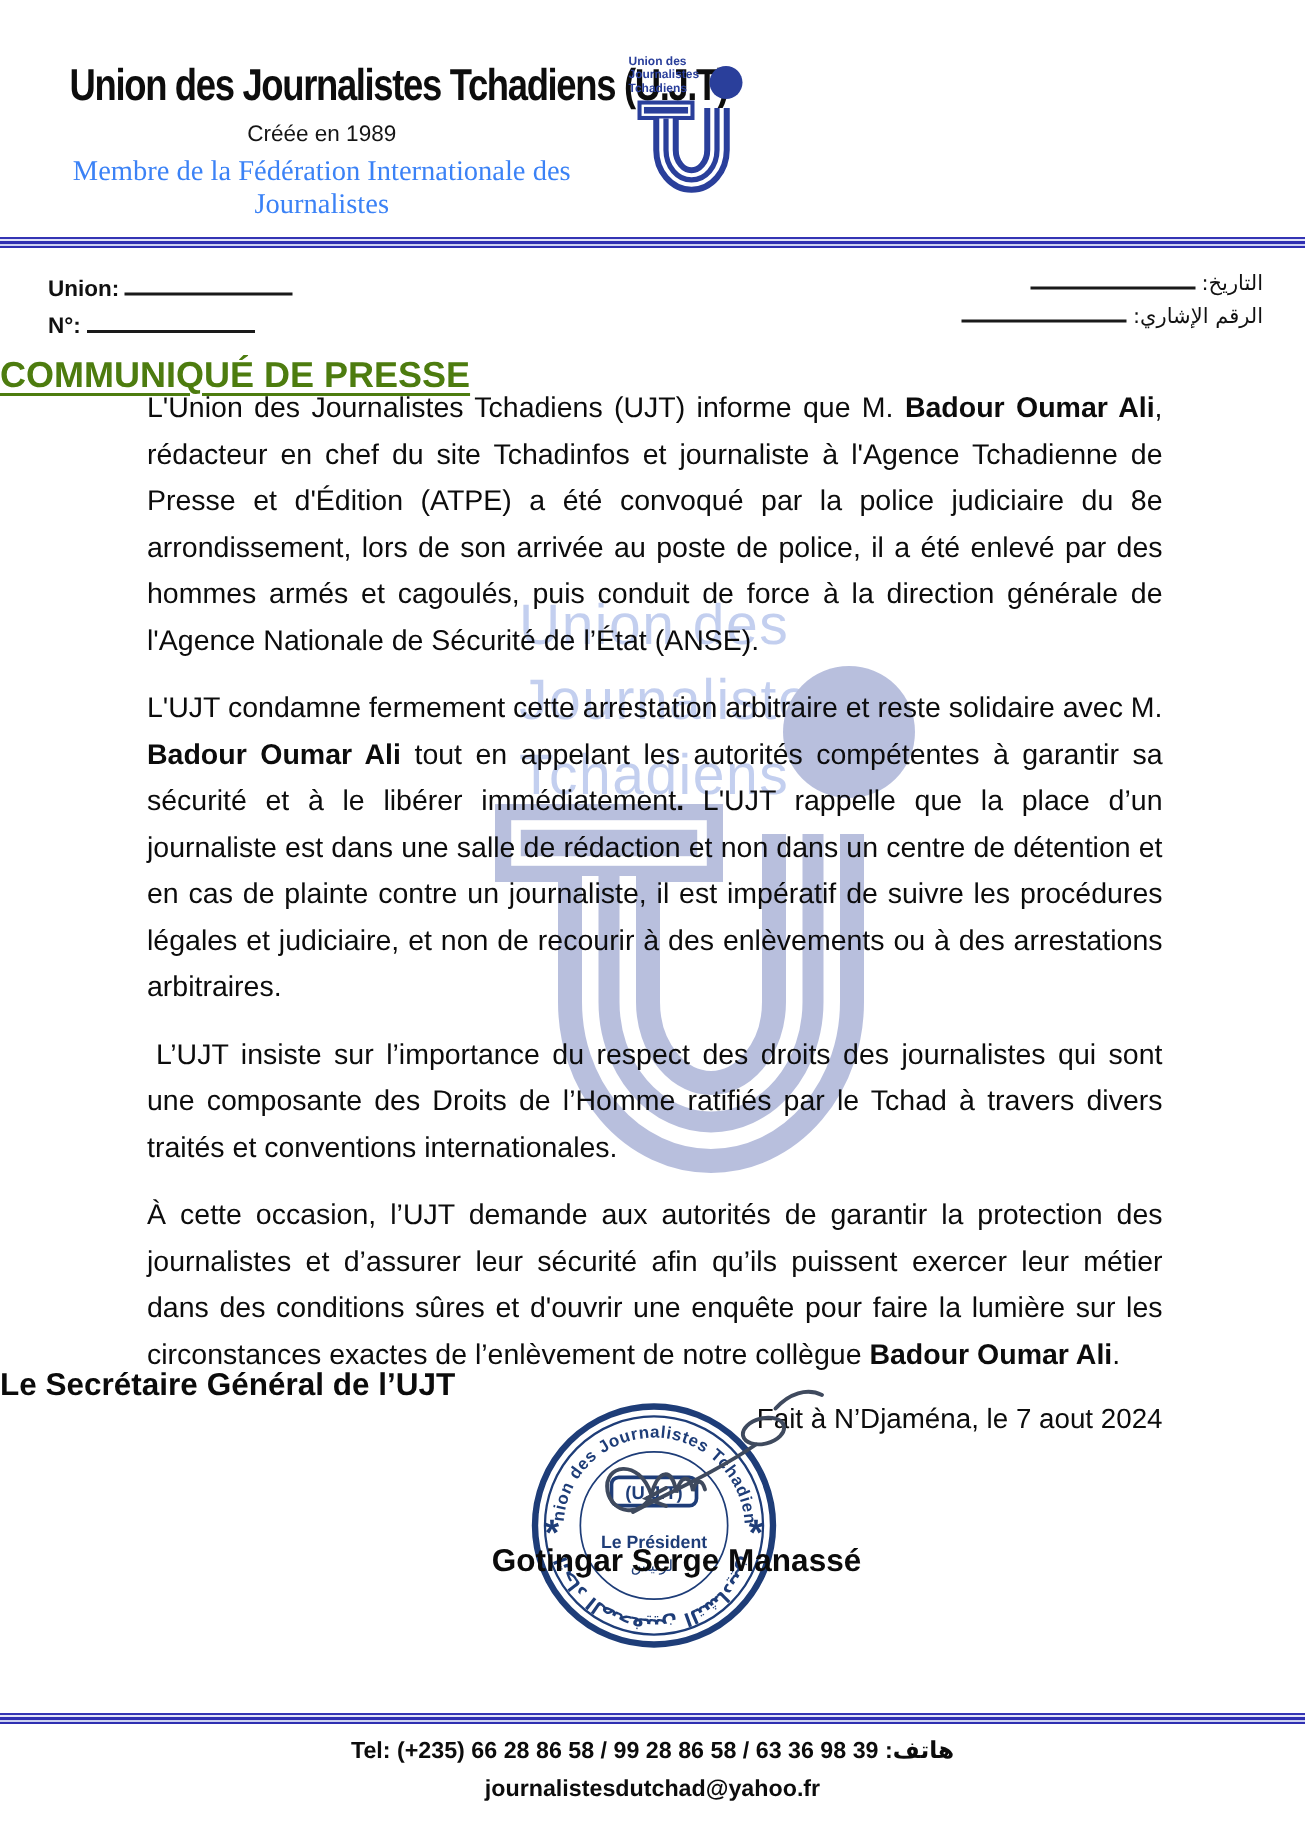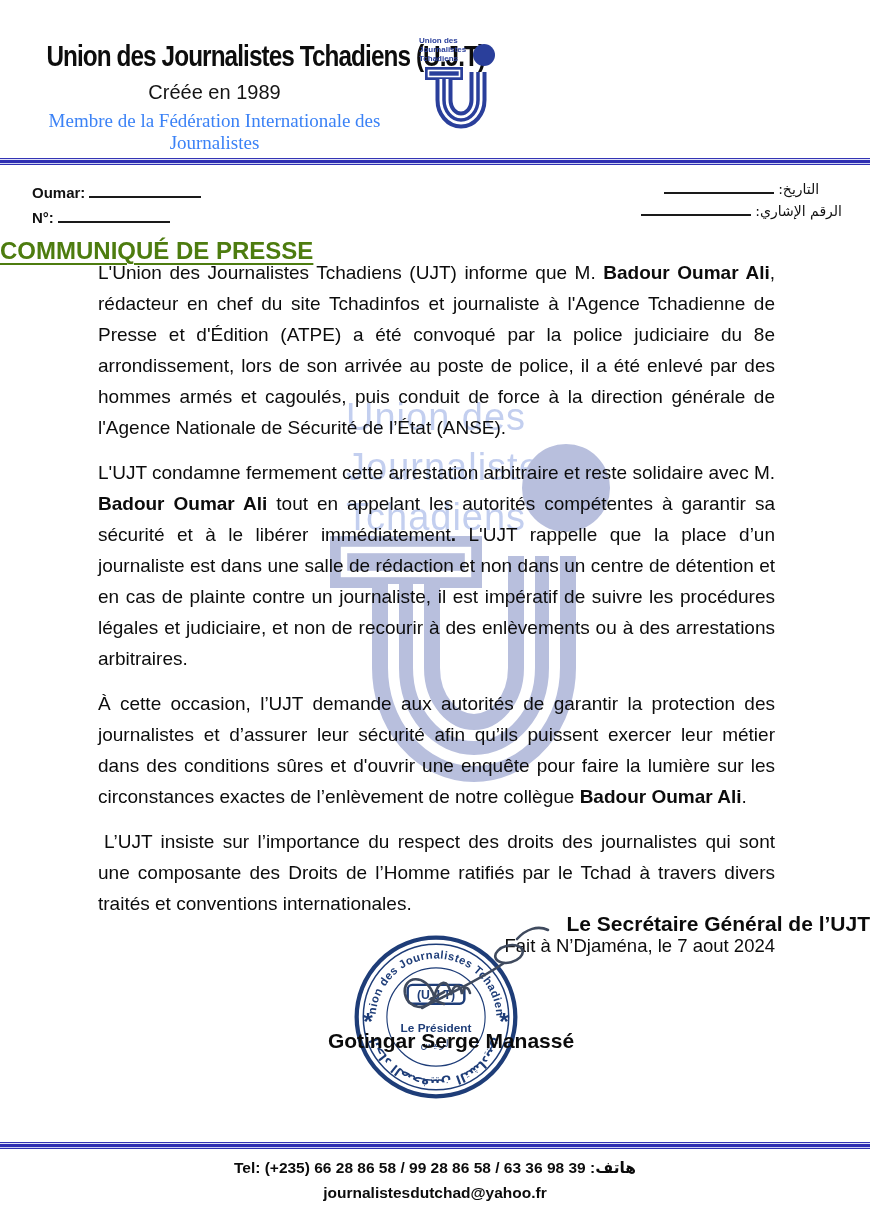--- a/index.html
+++ b/index.html
@@ -11,21 +11,21 @@
   .mixed{font-family:"Liberation Sans","DejaVu Sans",sans-serif;}
   .b{font-weight:bold;margin-top:12px;}
 
   
   .header{position:absolute;top:40px;left:22px;right:22px;display:flex;z-index:1;}
   .h-left{width:385px;text-align:center;}
   .org-fr{
     display:inline-block;font-weight:bold;font-size:27px;letter-spacing:-1px;
     transform:scale(0.9,1.1);transform-origin:center top;white-space:nowrap;color:#0d0d0d;
   }
-  .created-fr{font-size:20px;margin-top:10px;color:#151515;}
+  .created-fr{font-size:15px;margin-top:10px;color:#151515;}
   .member-fr{font-family:"Liberation Serif",serif;font-size:19px;margin-top:6px;color:#3b82f6;}
   .h-logo{width:110px;position:relative;height:125px;margin-top:-6px;}
   .logo-caption{
     position:absolute;left:12px;top:2px;font-size:8px;line-height:9px;
     color:#2a3f9b;font-weight:bold;white-space:pre-line;text-align:left;z-index:2;
   }
   .logo-svg{position:absolute;left:2px;top:6px;width:104px;height:118px;}
   .h-right{flex:1;text-align:center;direction:rtl;}
   .org-ar{font-size:26px;font-weight:bold;color:#0d0d0d;line-height:34px;}
   .created-ar{font-size:15px;margin-top:4px;}
@@ -42,21 +42,21 @@
       #2f2fb2 6px,#2f2fb2 7.5px,
       rgba(255,255,255,0) 7.5px);
   }
   .rule-top{top:158px;}
   .rule-footer{top:1142px;}
 
   
   .meta-left{position:absolute;left:32px;top:184px;font-size:15px;font-weight:bold;z-index:1;}
   .meta-left .row{margin-bottom:8px;}
   .fill-line{display:inline-block;width:112px;height:0.72em;border-bottom:2px solid #1a1a1a;margin-left:4px;}
-  .meta-right{position:absolute;right:28px;top:181px;font-size:14px;direction:rtl;text-align:center;z-index:1;}
+  .meta-right{position:absolute;right:28px;top:181px;font-size:14px;direction:rtl;text-align:right;z-index:1;}
   .meta-right .row{margin-bottom:6px;}
   .fill-line-ar{display:inline-block;width:110px;height:0.72em;border-bottom:2px solid #1a1a1a;margin-right:4px;}
 
   
   .doc-title{
     position:absolute;top:221px;left:0;right:0;
     font-size:24px;font-weight:bold;z-index:1;color:#4d7c0f;
   }
   .doc-title span{text-decoration:underline;text-decoration-thickness:2px;text-underline-offset:4px;}
 
@@ -71,21 +71,21 @@
   
   .watermark{position:absolute;left:268px;top:388px;width:420px;height:500px;z-index:0;opacity:0.33;}
   .wm-lines{
     position:absolute;left:78px;top:4px;font-size:38px;line-height:50px;
     color:#4d6fd0;white-space:pre-line;letter-spacing:1px;
   }
   .wm-logo{position:absolute;left:6px;top:40px;width:400px;height:472px;}
 
   
   .sig-role{
-    position:absolute;top:912px;left:0;right:0;text-align:right;
+    position:absolute;top:912px;left:0;right:0;text-align:left;
     font-size:21px;font-weight:bold;z-index:3;color:#0b0b0b;
   }
   .stamp-wrap{position:absolute;left:351px;top:932px;width:170px;height:170px;z-index:1;}
   .sig-svg{position:absolute;left:352px;top:922px;width:230px;height:115px;z-index:2;}
   .sig-name{
     position:absolute;top:1029px;left:0;right:0;text-align:center;
     font-size:21px;font-weight:bold;z-index:3;color:#0b0b0b;padding-left:32px;
   }
 
   
@@ -131,42 +131,42 @@
         <path d="M33 39 L33 60 A17 20 0 0 0 67 60 L67 32" stroke="#ffffff" stroke-width="9" fill="none"></path>
         <path d="M33 39 L33 60 A17 20 0 0 0 67 60 L67 32" stroke="#2a3f9b" stroke-width="3.5" fill="none"></path>
       </svg>
     </div>
   </div>
 
   <div class="rule rule-top"></div>
 
   <div class="meta-left">
     <div class="row">
-      <span>Oumar:</span><span class="fill-line"></span>
+      <span>Union:</span><span class="fill-line"></span>
     </div>
     <div class="row">
       <span>N°:</span><span class="fill-line"></span>
     </div>
   </div>
   <div class="meta-right ar">
     <div class="row">
       <span>التاريخ:</span><span class="fill-line-ar"></span>
     </div>
     <div class="row">
       <span>الرقم الإشاري:</span><span class="fill-line-ar"></span>
     </div>
   </div>
 
   <h1 class="doc-title"><span>COMMUNIQUÉ DE PRESSE</span></h1>
 
   <div class="body-text">
     <p class="para"><span>L'Union des Journalistes Tchadiens (UJT) informe que M. </span><span class="b">Badour Oumar Ali</span><span>, rédacteur en chef du site Tchadinfos et journaliste à l'Agence Tchadienne de Presse et d'Édition (ATPE) a été convoqué par la police judiciaire du 8e arrondissement, lors de son arrivée au poste de police, il a été enlevé par des hommes armés et cagoulés, puis conduit de force à la direction générale de l'Agence Nationale de Sécurité de l’État (ANSE).</span></p>
     <p class="para"><span>L'UJT condamne fermement cette arrestation arbitraire et reste solidaire avec M. </span><span class="b">Badour Oumar Ali</span><span> tout en appelant les autorités compétentes à garantir sa sécurité et à le libérer immédiatement</span><span class="b">.</span><span> L'UJT rappelle que la place d’un journaliste est dans une salle de rédaction et non dans un centre de détention et en cas de plainte contre un journaliste, il est impératif de suivre les procédures légales et judiciaire, et non de recourir à des enlèvements ou à des arrestations arbitraires.</span></p>
+    <p class="para indent-sm"><span>L’UJT insiste sur l’importance du respect des droits des journalistes qui sont une composante des Droits de l’Homme ratifiés par le Tchad à travers divers traités et conventions internationales.</span></p>
     <p class="para"><span>À cette occasion, l’UJT demande aux autorités de garantir la protection des journalistes et d’assurer leur sécurité afin qu’ils puissent exercer leur métier dans des conditions sûres et d'ouvrir une enquête pour faire la lumière sur les circonstances exactes de l’enlèvement de notre collègue </span><span class="b">Badour Oumar Ali</span><span>.</span></p>
-    <p class="para indent-sm"><span>L’UJT insiste sur l’importance du respect des droits des journalistes qui sont une composante des Droits de l’Homme ratifiés par le Tchad à travers divers traités et conventions internationales.</span></p>
     <div class="dateline">Fait à N’Djaména, le 7 aout 2024</div>
   </div>
 
   <div class="sig-role">Le Secrétaire Général de l’UJT</div>
 
   <div class="stamp-wrap">
     <svg viewBox="0 0 180 180">
       <defs>
         <path id="arcTop" d="M 26,92 A 64,64 0 0 1 154,92"></path>
         <path id="arcBottom" d="M 156,90 A 66,66 0 0 1 24,90"></path>

